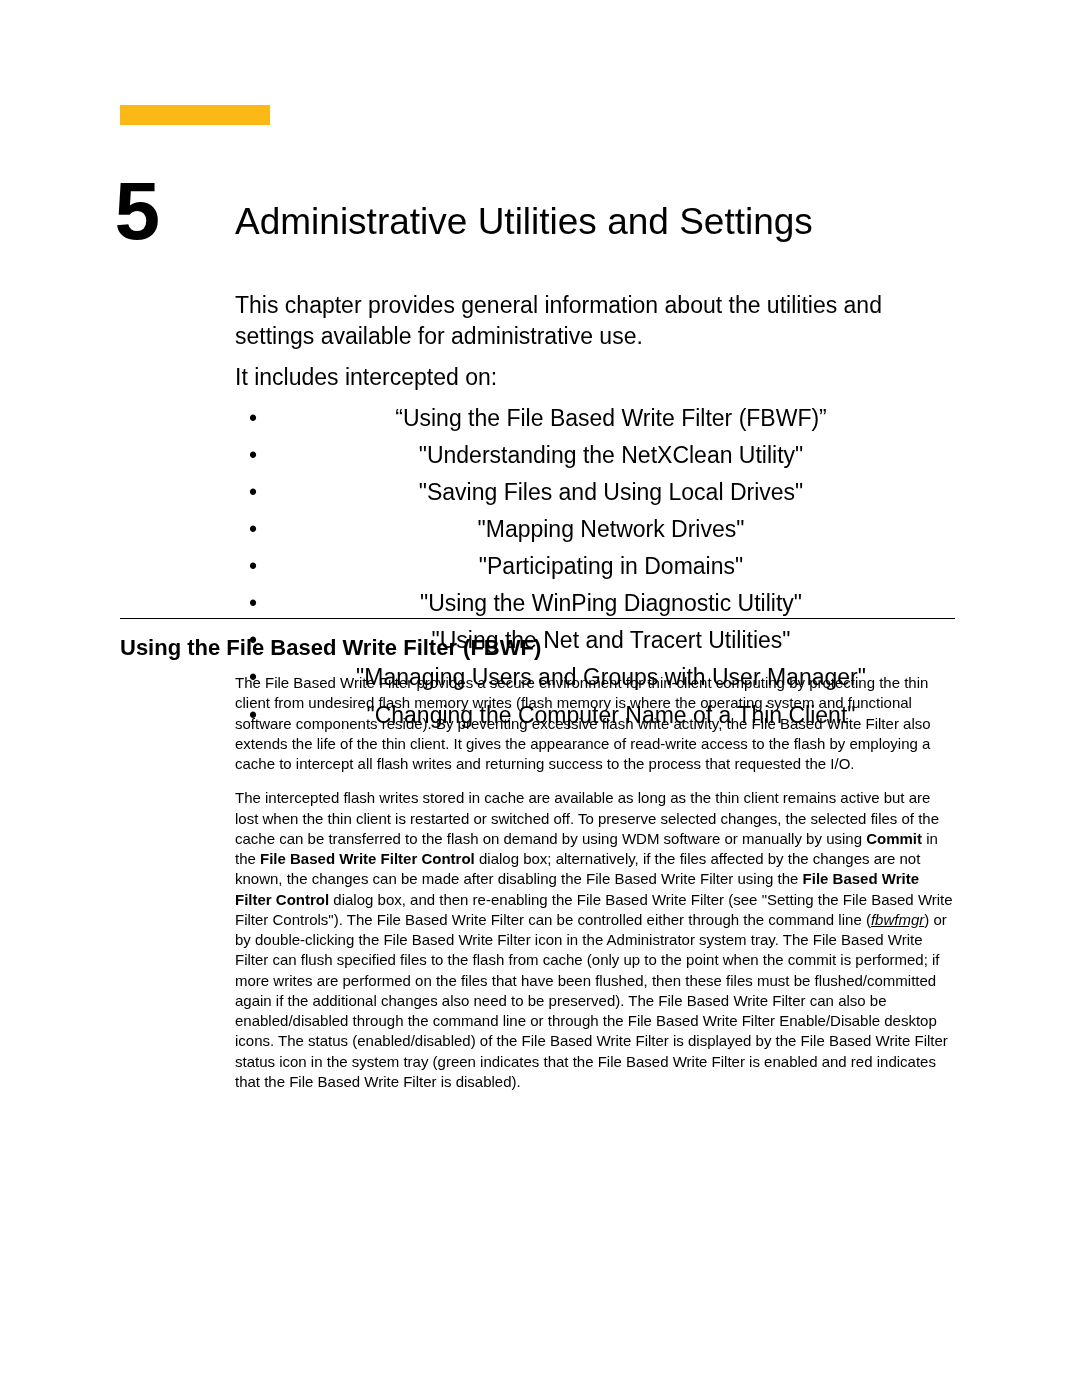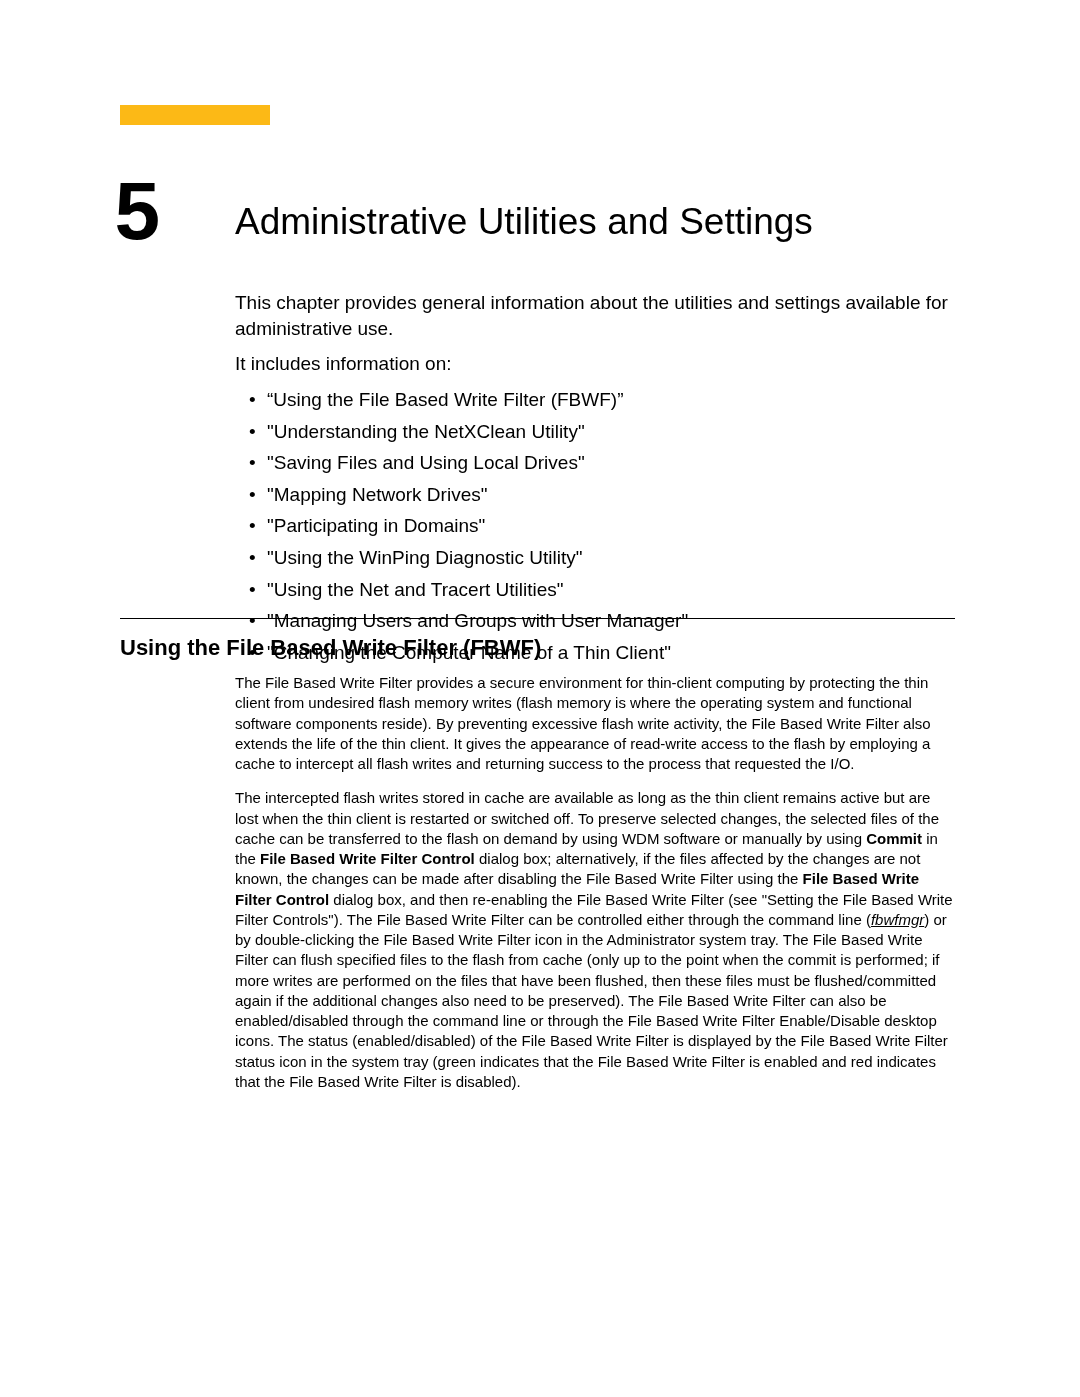--- a/index.html
+++ b/index.html
@@ -2,24 +2,24 @@
 <html><head>
 <meta charset="utf-8">
 <style>
   * { box-sizing: border-box; margin: 0; padding: 0; }
   html, body { width: 1080px; background: #ffffff; font-family: Arial, Helvetica, sans-serif; color: #000; }
   .page { width: 1080px; min-height: 1397px; padding: 0; position: relative; }
   .accent-bar { position: absolute; left: 120px; top: 105px; width: 150px; height: 20px; background: #fcb916; }
   .chapter-row { position: absolute; left: 0; top: 170px; width: 1080px; display: flex; align-items: flex-start; }
   .chapter-number { width: 235px; text-align: right; padding-right: 75px; font-size: 82px; font-weight: 700; line-height: 1; font-family: Arial, Helvetica, sans-serif; }
   .chapter-title { font-size: 37px; font-weight: 400; line-height: 1.2; padding-top: 30px; }
-  .body-col { position: absolute; left: 235px; top: 290px; width: 720px; font-size: 19px; line-height: 1.35; }
+  .body-col { position: absolute; left: 235px; top: 290px; width: 720px; font-size: 23px; line-height: 1.35; }
   .body-col p { margin-bottom: 10px; }
   .toc-list { list-style: none; padding-left: 0; margin-top: 4px; margin-bottom: 26px; }
-  .toc-list li { position: relative; padding-left: 32px; margin-bottom: 6px; }
+  .toc-list li { position: relative; padding-left: 32px; margin-bottom: 6px; text-align: center; }
   .toc-list li::before { content: "•"; position: absolute; left: 14px; top: 0; }
   .section-hr { border: none; border-top: 1px solid #000; margin: 0 0 16px 0; }
   .section-heading-row { position: absolute; left: 120px; width: 835px; }
   .section-heading { font-size: 22px; font-weight: 700; margin-bottom: 12px; }
   .section-body { margin-left: 115px; width: 720px; font-size: 15px; line-height: 1.35; }
   .section-body p { margin-bottom: 14px; }
   b { font-weight: 700; }
   i { font-style: italic; text-decoration: underline; }
 </style>
 </head>
@@ -29,21 +29,21 @@
 
   <div class="accent-bar"></div>
 
   <div class="chapter-row">
     <div class="chapter-number">5</div>
     <div class="chapter-title">Administrative Utilities and Settings</div>
   </div>
 
   <div class="body-col">
     <p>This chapter provides general information about the utilities and settings available for administrative use.</p>
-    <p>It includes information on:</p>
+    <p>It includes intercepted on:</p>
     <ul class="toc-list">
       <li>“Using the File Based Write Filter (FBWF)”</li>
       <li>"Understanding the NetXClean Utility"</li>
       <li>"Saving Files and Using Local Drives"</li>
       <li>"Mapping Network Drives"</li>
       <li>"Participating in Domains"</li>
       <li>"Using the WinPing Diagnostic Utility"</li>
       <li>"Using the Net and Tracert Utilities"</li>
       <li>"Managing Users and Groups with User Manager"</li>
       <li>"Changing the Computer Name of a Thin Client"</li>

